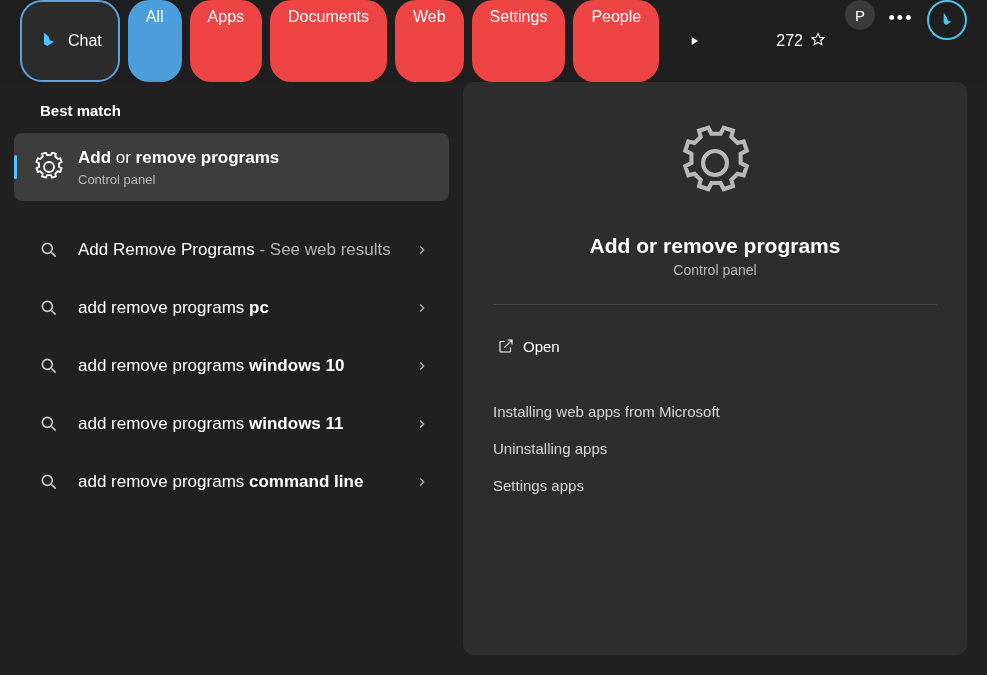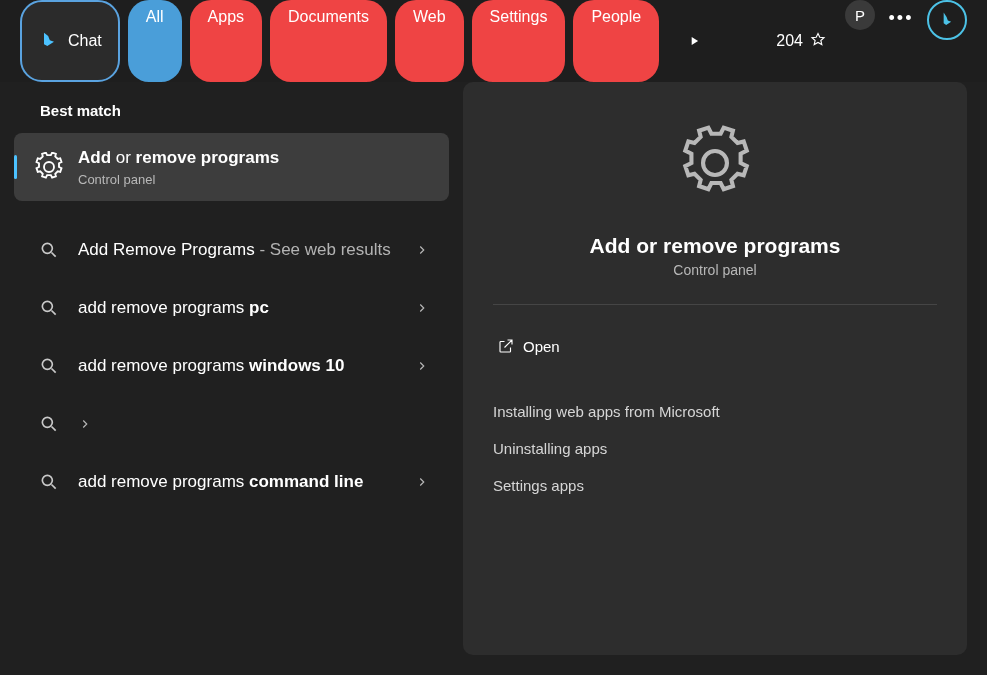--- a/index.html
+++ b/index.html
@@ -278,21 +278,21 @@
 
   <div class="play-btn">
     <svg width="14" height="14" viewBox="0 0 24 24">
         <path fill="#fff" d="M8 5v14l11-7z"></path>
       </svg>
   </div>
 
   <div class="spacer"></div>
 
   <div class="points">
-    <span>204</span>
+    <span>272</span>
     <span>
       <svg width="18" height="18" viewBox="0 0 24 24">
           <path fill="none" stroke="#fff" stroke-width="1.5" d="M12 2l2.4 5 5.6.5-4.2 3.8 1.3 5.5L12 14l-5.1 2.8 1.3-5.5L4 7.5l5.6-.5z"></path>
         </svg>
     </span>
   </div>
 
   <div class="user-badge">
     <span>P</span>
   </div>
@@ -376,20 +376,21 @@
         </div>
     </div>
 
     <div class="web-result">
       <div class="icon-box">
           <svg width="20" height="20" viewBox="0 0 24 24">
             <circle cx="10" cy="10" r="6" fill="none" stroke="#c9c9c9" stroke-width="2"></circle>
             <line x1="15" y1="15" x2="20" y2="20" stroke="#c9c9c9" stroke-width="2"></line>
           </svg>
         </div>
+      <div class="txt"><span>add remove programs </span><span class="strong">windows 11</span></div>
       <div class="chevron">
           <svg width="14" height="14" viewBox="0 0 24 24">
             <path fill="none" stroke="currentColor" stroke-width="2" d="M9 6l6 6-6 6"></path>
           </svg>
         </div>
     </div>
 
     <div class="web-result">
       <div class="icon-box">
           <svg width="20" height="20" viewBox="0 0 24 24">

